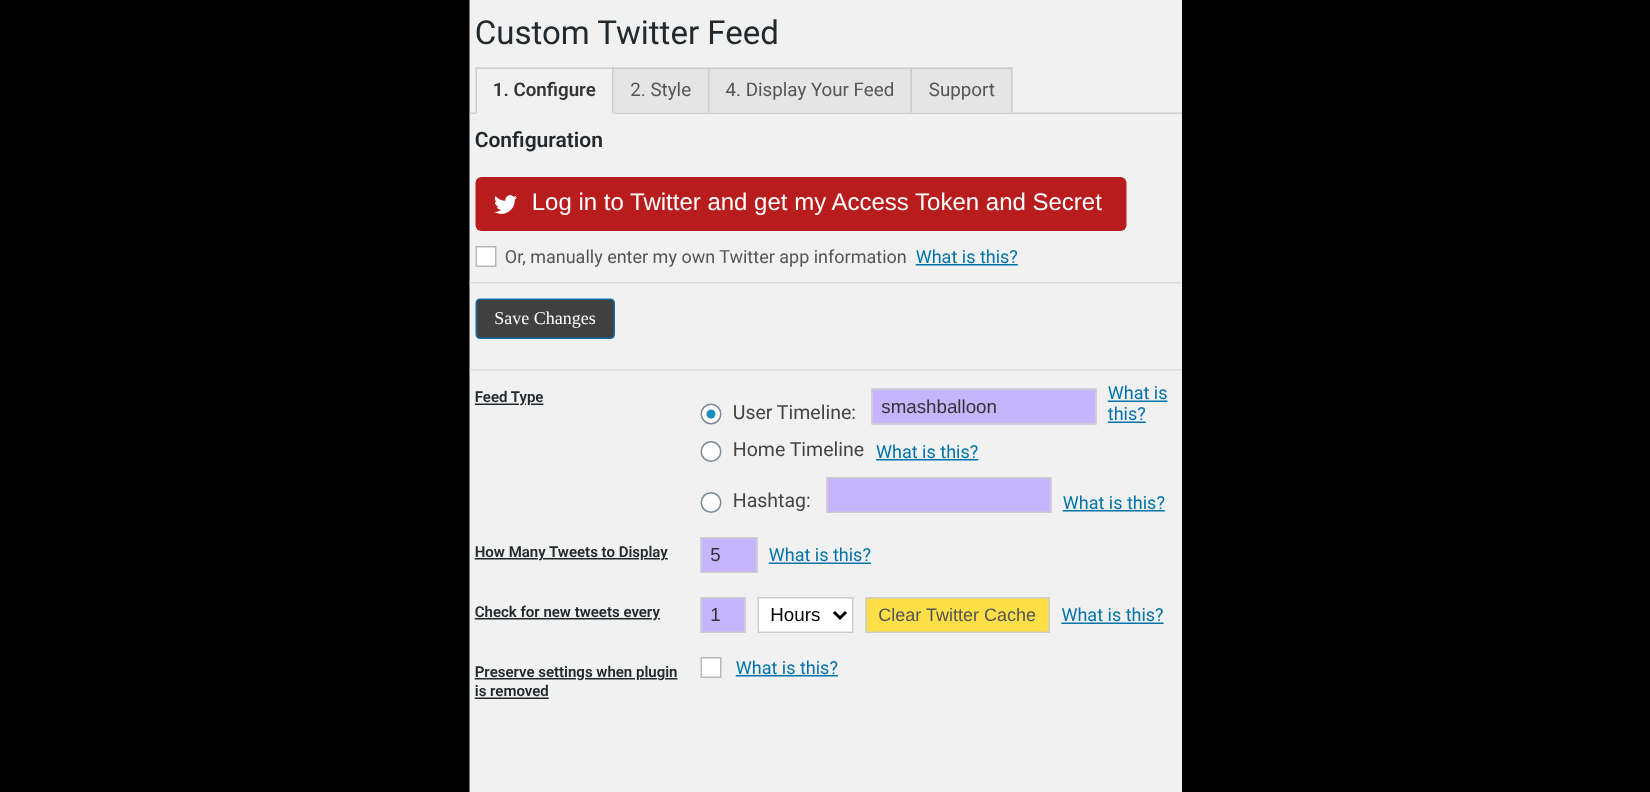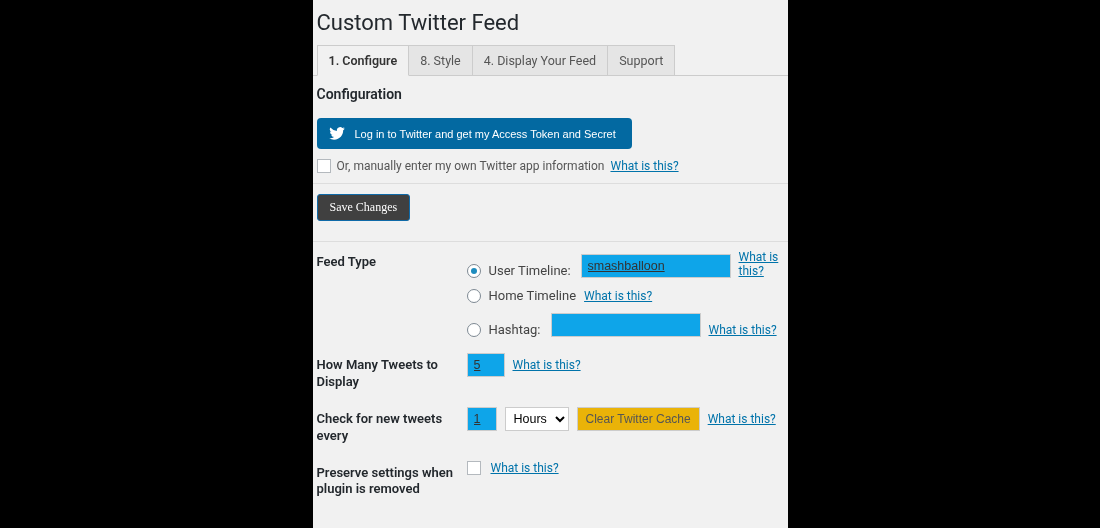--- a/index.html
+++ b/index.html
@@ -55,26 +55,26 @@
   }
   h3.section-head {
     font-size: 14px;
     font-weight: 600;
     color: #23282d;
     padding: 10px 0 6px 4px;
   }
   .login-btn {
     display: inline-flex;
     align-items: center;
-    background: #0369a1;
+    background: #b91c1c;
     color: #fff;
     border: none;
     border-radius: 4px;
     padding: 9px 16px 9px 12px;
-    font-size: 11px;
+    font-size: 16px;
     cursor: pointer;
     margin: 10px 0 8px 4px;
   }
   .login-btn svg { margin-right: 10px; }
   .manual-row {
     display: flex;
     align-items: center;
     gap: 6px;
     padding: 2px 0 24px 4px;
     font-size: 12px;
@@ -117,26 +117,27 @@
     width: 100%;
   }
   .form-row {
     display: flex;
     align-items: flex-start;
     padding: 8px 0 8px 4px;
   }
   .form-row .label {
     width: 150px;
     flex: none;
-    font-size: 13px;
+    font-size: 10px;
     font-weight: 600;
     color: #23282d;
     padding-top: 4px;
     padding-right: 8px;
     line-height: 1.3;
+    text-decoration: underline;
   }
   .form-row .field {
     flex: 1;
     display: flex;
     flex-direction: column;
     gap: 10px;
   }
   .radio-line {
     display: flex;
     align-items: flex-end;
@@ -157,41 +158,40 @@
   }
   .radio.checked::after {
     content: "";
     width: 6px; height: 6px;
     background: #1e8cbe;
     border-radius: 50%;
   }
   .radio-label { min-width: 84px; }
   input.txt {
     border: 1px solid #ccc;
-    background: #0ea5e9;
+    background: #c4b5fd;
     padding: 3px 6px;
     font-size: 12.5px;
     color: #333;
     height: 24px;
-    text-decoration: underline;
   }
   input.txt.w150 { width: 150px; }
   input.txt.w38 { width: 38px; }
   input.txt.w30 { width: 30px; }
   select.sel {
     border: 1px solid #ccc;
     background: #fff;
     padding: 2px 4px;
     font-size: 12.5px;
     height: 24px;
     cursor: pointer;
   }
   button.plain {
     border: 1px solid #ccc;
-    background: #eab308;
+    background: #fde047;
     padding: 3px 8px;
     font-size: 12px;
     color: #555;
     height: 24px;
     cursor: pointer;
   }
   .inline-field {
     display: flex;
     align-items: center;
     gap: 8px;
@@ -204,21 +204,21 @@
 </style>
 </head>
 <body>
 
 <div class="page">
   <div class="content">
     <h1 class="page-title">Custom Twitter Feed</h1>
 
     <div class="tabs">
       <div class="tab active">1. Configure</div>
-      <div class="tab">8. Style</div>
+      <div class="tab">2. Style</div>
       <div class="tab">4. Display Your Feed</div>
       <div class="tab">Support</div>
     </div>
 
     <h3 class="section-head">Configuration</h3>
 
     <button class="login-btn">
       <svg width="16" height="13" viewBox="0 0 24 20" fill="#fff">
           <path d="M24 2.4a9.8 9.8 0 0 1-2.8.8 4.9 4.9 0 0 0 2.2-2.7 9.9 9.9 0 0 1-3.1 1.2A4.9 4.9 0 0 0 11.9 6a13.9 13.9 0 0 1-10.1-5.1 4.9 4.9 0 0 0 1.5 6.6 4.9 4.9 0 0 1-2.2-.6v.1a4.9 4.9 0 0 0 4 4.8 5 5 0 0 1-2.2.1 4.9 4.9 0 0 0 4.6 3.4A9.9 9.9 0 0 1 0 17.3 13.9 13.9 0 0 0 7.5 19.5c9.1 0 14-7.5 14-14v-.6A10 10 0 0 0 24 2.4z"></path>
         </svg>

